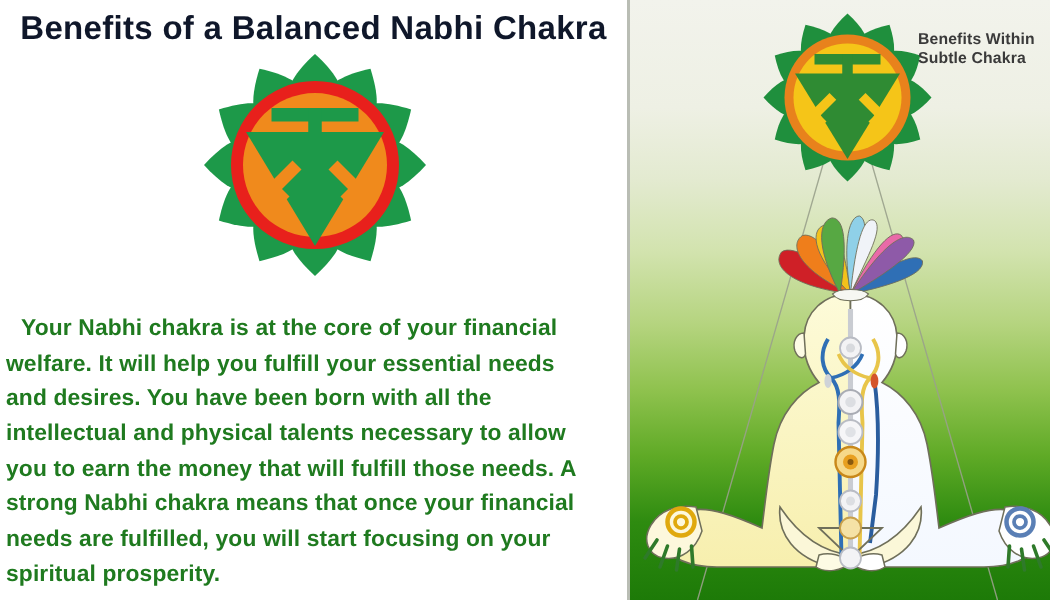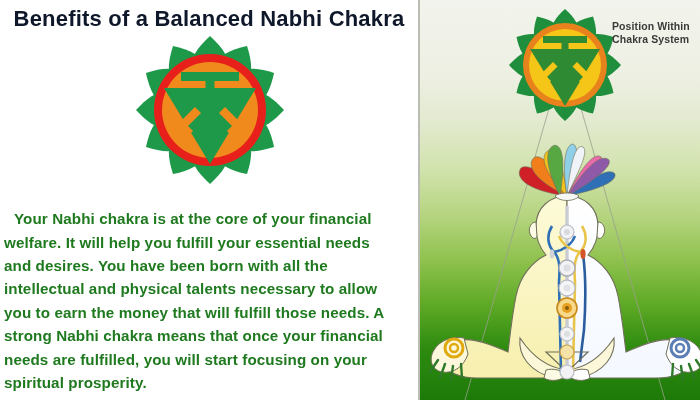--- a/index.html
+++ b/index.html
@@ -367,20 +367,20 @@
               <path fill="#e96aa8" d="M0,0 C16,-32 28,-44 34,-39 C40,-32 16,-14 0,0 Z"></path>
               <path fill="#2f6fb5" d="M0,0 C28,-22 44,-28 48,-22 C50,-12 20,-4 0,0 Z"></path>
               <path fill="#8e5aa8" d="M0,0 C22,-34 36,-42 42,-36 C46,-28 18,-10 0,0 Z"></path>
             </g>
             <path fill="#f6f7f2" stroke="#6f6f5a" stroke-width="0.8" d="M-12,0 C-8,6 8,6 12,0 C8,-4 -8,-4 -12,0 Z"></path>
           </g>
         </svg>
       </div>
 
       <div id="panel-caption">
-        <div>Position Within</div>
-        <div>Chakra System</div>
+        <div>Benefits Within</div>
+        <div>Subtle Chakra</div>
       </div>
 
     </div>
   </div>
 
 </div>
 
 </body></html>

